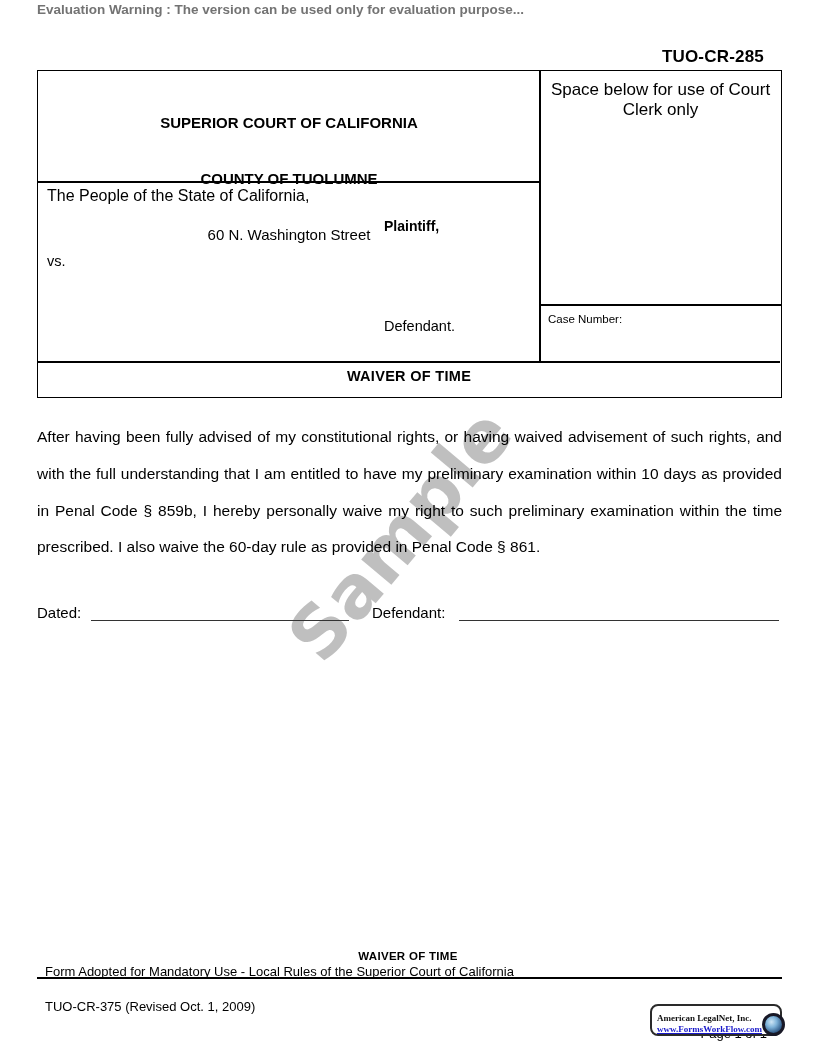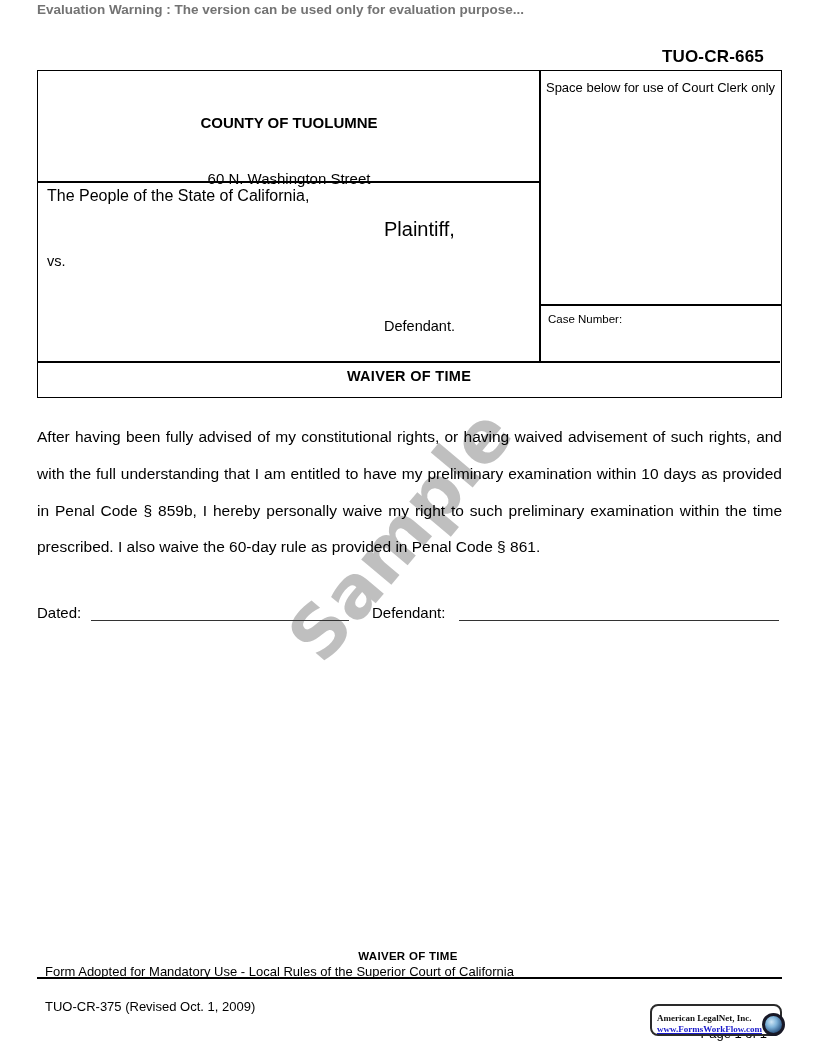--- a/index.html
+++ b/index.html
@@ -47,25 +47,25 @@
 
   .court-block {
     position: absolute; left: 0; top: 6px; width: 502px;
     text-align: center; font-size: 15px; line-height: 18.6px;
     white-space: pre-wrap;
   }
   .court-block .bold-line { font-weight: bold; }
 
   .clerk-label {
     position: absolute; left: 502px; top: 9px; width: 241px;
-    text-align: center; font-size: 13px;
+    text-align: center; font-size: 17px;
   }
 
   .party-people { position: absolute; left: 9px;  top: 116px; font-size: 16px; }
-  .party-plaintiff { position: absolute; left: 346px; top: 147px; font-size: 20px; }
+  .party-plaintiff { position: absolute; left: 346px; top: 147px; font-size: 14px; font-weight: bold; }
   .party-vs { position: absolute; left: 9px; top: 182px; font-size: 14.5px; }
   .party-defendant { position: absolute; left: 346px; top: 247px; font-size: 14.5px; text-align: center; }
 
   .case-label { position: absolute; left: 510px; top: 242px; font-size: 11.5px; }
 
   .waiver-title {
     position: absolute; left: 0; top: 297px; width: 742px;
     text-align: center; font-size: 14.5px; font-weight: bold;
     letter-spacing: 0.3px;
   }
@@ -133,33 +133,34 @@
     background: radial-gradient(circle at 38% 35%, #cfe6f5 0%, #7fb3d9 35%, #36618e 70%, #14233c 100%);
     border: 3px solid #181826;
     flex-shrink: 0;
   }
 </style>
 </head>
 <body>
 
 <div class="abs warning">Evaluation Warning : The version can be used only for evaluation purpose...</div>
 
-<div class="abs form-number">TUO-CR-665</div>
+<div class="abs form-number">TUO-CR-285</div>
 
 <div class="abs watermark">
   <span>Sample</span>
 </div>
 
 <div class="abs form-table">
   <div class="vline"></div>
   <div class="hline line-header-bottom"></div>
   <div class="hline line-case-top"></div>
   <div class="hline line-waiver-top"></div>
 
   <div class="court-block">
+    <div class="bold-line">SUPERIOR COURT OF CALIFORNIA</div>
     <div class="bold-line">COUNTY OF TUOLUMNE</div>
     <div>60 N. Washington Street</div>
   </div>
 
   <div class="clerk-label">Space below for use of Court Clerk only</div>
 
   <div class="party-people">The People of the State of California,</div>
   <div class="party-plaintiff">Plaintiff,</div>
   <div class="party-vs">vs.</div>
   <div class="party-defendant">Defendant.</div>

